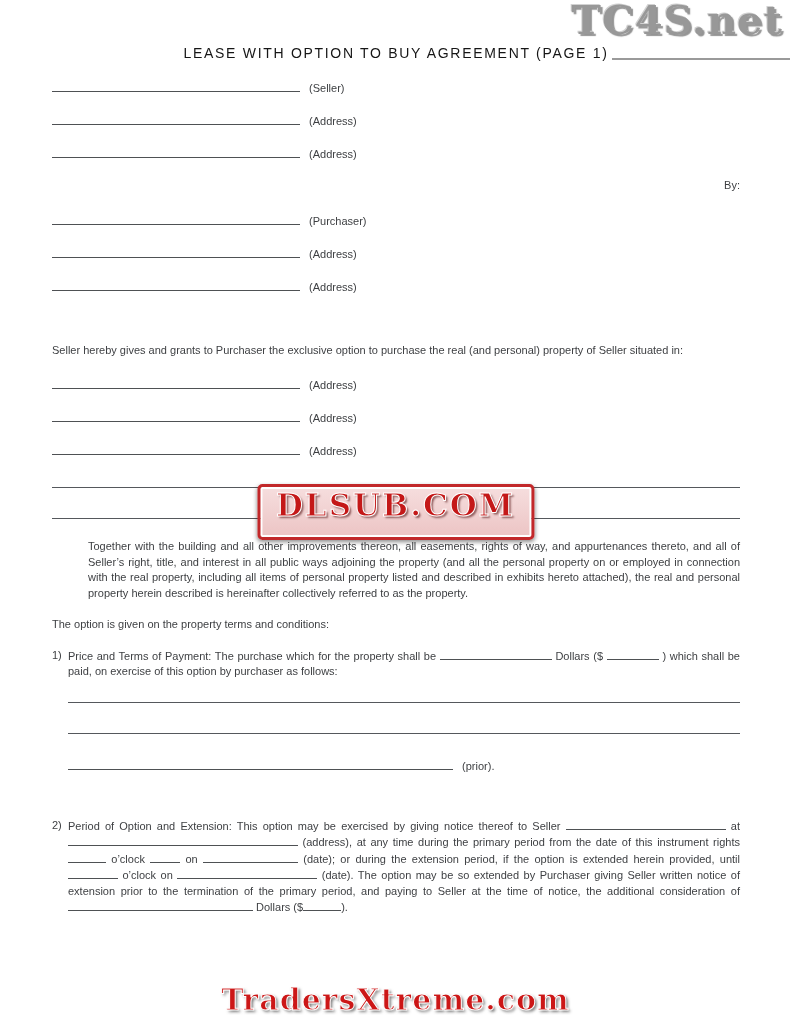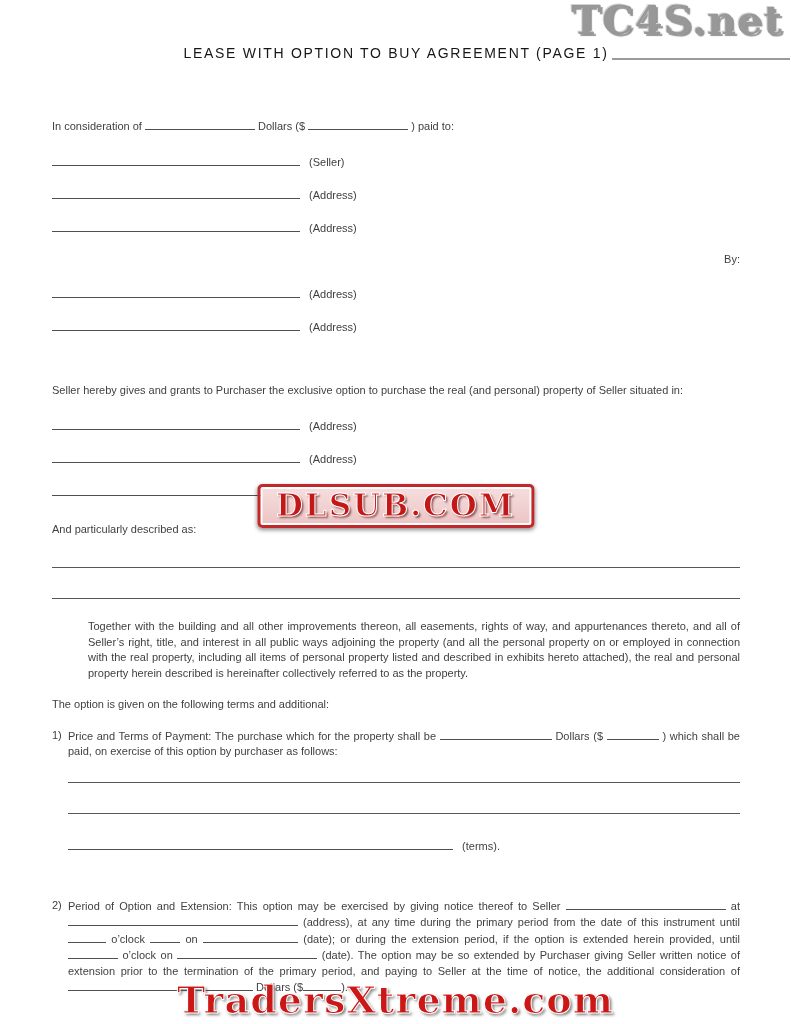--- a/index.html
+++ b/index.html
@@ -54,74 +54,71 @@
     color:#989898; letter-spacing:1px;
     text-shadow:-1px -1px 0 #d2d2d2, 2px 2px 1px rgba(60,60,60,.55);
     user-select:none;
   }
   .wm-top-underline {
     position:absolute; top:58px; left:612px; width:178px; height:2px;
     background:#9a9a9a;
   }
   .wm-mid {
     position:absolute; top:484px; left:50%; transform:translateX(-50%);
-    padding:1px 16px 3px;
+    padding:1px 16px 15px;
     border:3px solid #c2282a; border-radius:5px;
     background:linear-gradient(180deg,#f6dede 0%, #ecc4c4 100%);
     box-shadow:0 2px 4px rgba(0,0,0,.45), inset 0 0 0 2px #fff;
   }
   .wm-mid span {
     font-family:"DejaVu Serif", serif; font-weight:700; font-size:31px; line-height:34px;
     letter-spacing:2px; color:#c41818;
     -webkit-text-stroke:1px #ffffff;
     text-shadow:2px 2px 2px rgba(70,0,0,.55);
   }
   .wm-bottom {
     position:absolute; bottom:8px; left:50%; transform:translateX(-50%);
-    font-family:"DejaVu Serif", serif; font-weight:700; font-size:38px; line-height:32px;
+    font-family:"DejaVu Serif", serif; font-weight:700; font-size:30px; line-height:32px;
     letter-spacing:1px; color:#cc1717; white-space:nowrap;
     -webkit-text-stroke:1px #ffffff;
     text-shadow:2px 2px 3px rgba(90,90,90,.8);
   }
 </style>
 </head>
 <body>
 
 <div class="page">
 
   <div class="wm-top">TC4S.net</div>
   <div class="wm-top-underline"></div>
 
   <div class="content">
 
     <h1 class="title">LEASE WITH OPTION TO BUY AGREEMENT (PAGE 1)</h1>
 
-    <p class="m-intro">
-      <span>In consideration of</span>
-      <span class="blank w110"></span>
-      <span>Dollars ($</span>
-      <span class="blank w100"></span>
-      <span>) paid to:</span>
-    </p>
 
     <div class="fill-row">
       <span class="blank w248"></span>
       <span class="lbl">(Seller)</span>
     </div>
     <div class="fill-row">
       <span class="blank w248"></span>
       <span class="lbl">(Address)</span>
     </div>
     <div class="fill-row">
       <span class="blank w248"></span>
       <span class="lbl">(Address)</span>
     </div>
 
     <div class="by">By:</div>
 
+    <div class="fill-row">
+      <span class="blank w248"></span>
+      <span class="lbl">(Purchaser)</span>
+    </div>
     <div class="fill-row">
       <span class="blank w248"></span>
       <span class="lbl">(Address)</span>
     </div>
     <div class="fill-row">
       <span class="blank w248"></span>
       <span class="lbl">(Address)</span>
     </div>
 
     <p class="grant" style="margin-bottom:8px;">Seller hereby gives and grants to Purchaser the exclusive option to purchase the real (and personal) property of Seller situated in:</p>
@@ -132,54 +129,53 @@
     </div>
     <div class="fill-row">
       <span class="blank w248"></span>
       <span class="lbl">(Address)</span>
     </div>
     <div class="fill-row">
       <span class="blank w248"></span>
       <span class="lbl">(Address)</span>
     </div>
 
-    <div class="described">And particularly described as:</div>
 
     <div class="rule rule-a"></div>
     <div class="rule rule-b"></div>
 
     <p class="together" style="margin-bottom:0;">Together with the building and all other improvements thereon, all easements, rights of way, and appurtenances thereto, and all of Seller’s right, title, and interest in all public ways adjoining the property (and all the personal property on or employed in connection with the real property, including all items of personal property listed and described in exhibits hereto attached), the real and personal property herein described is hereinafter collectively referred to as the property.</p>
 
-    <div class="terms-intro">The option is given on the following terms and additional:</div>
+    <div class="terms-intro">The option is given on the property terms and conditions:</div>
 
     <div class="numbered">
       <span class="num">1)</span>
       <div class="ibody">
         <span>Price and Terms of Payment: The purchase which for the property shall be</span>
         <span class="blank w112"></span>
         <span>Dollars ($</span>
         <span class="blank w52"></span>
         <span>) which shall be paid, on exercise of this option by purchaser as follows:</span>
         <div class="rule r1"></div>
         <div class="rule r2"></div>
         <div class="terms-row">
           <span class="blank w385"></span>
-          <span class="lbl">(terms).</span>
+          <span class="lbl">(prior).</span>
         </div>
       </div>
     </div>
 
     <div class="numbered item2">
       <span class="num">2)</span>
       <div class="ibody">
         <span>Period of Option and Extension: This option may be exercised by giving notice thereof to Seller</span>
         <span class="blank w160"></span>
         <span>at</span>
         <span class="blank w230"></span>
-        <span>(address), at any time during the primary period from the date of this instrument until</span>
+        <span>(address), at any time during the primary period from the date of this instrument rights</span>
         <span class="blank w38"></span>
         <span>o’clock</span>
         <span class="blank w30"></span>
         <span>on</span>
         <span class="blank w95"></span>
         <span>(date); or during the extension period, if the option is extended herein provided, until</span>
         <span class="blank w50"></span>
         <span>o’clock on</span>
         <span class="blank w140"></span>
         <span>(date). The option may be so extended by Purchaser giving Seller written notice of extension prior to the termination of the primary period, and paying to Seller at the time of notice, the additional consideration of</span>

